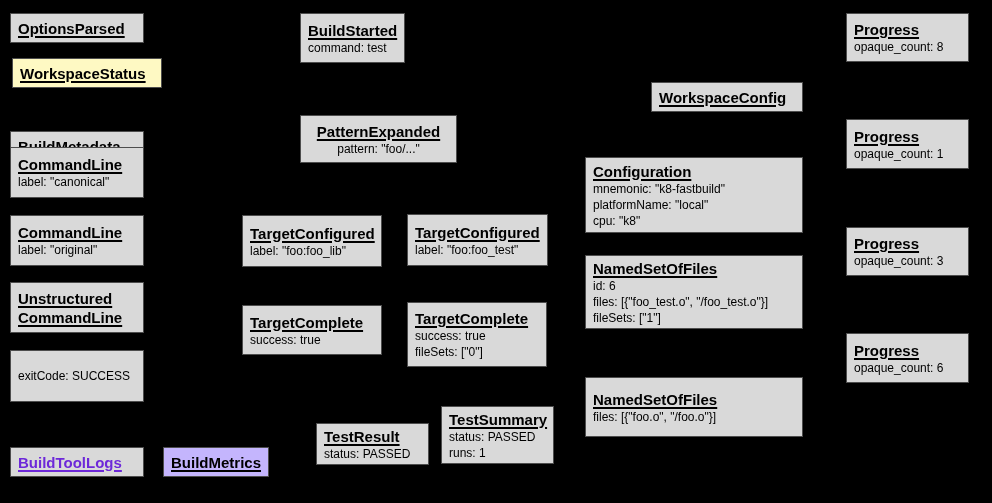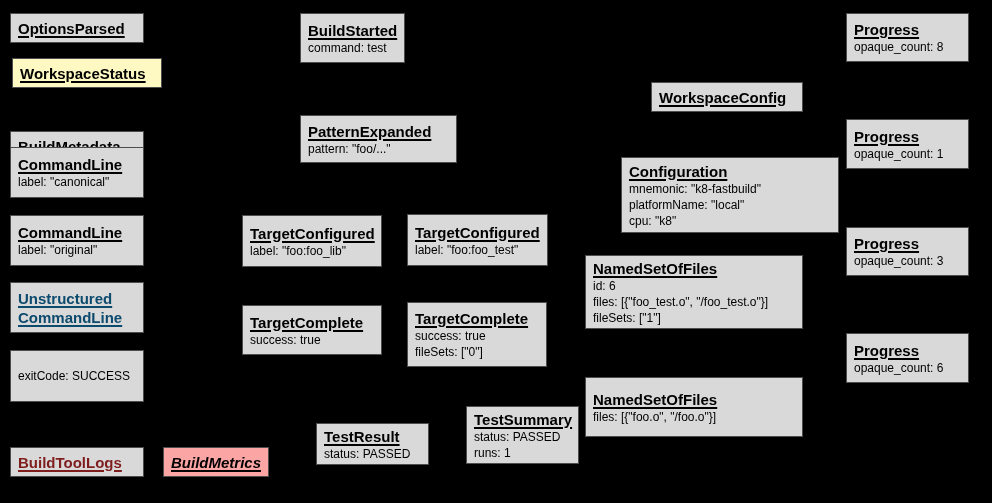--- a/index.html
+++ b/index.html
@@ -56,38 +56,38 @@
       <div class="title-line">BuildMetadata</div>
     </div>
     <div class="node" style="left: 10px; top: 147px; width: 134px; height: 51px; background: rgb(217, 217, 217); border-color: rgb(77, 77, 77); color: rgb(0, 0, 0);">
       <div class="title-line">CommandLine</div>
       <div class="body-line">label: "canonical"</div>
     </div>
     <div class="node" style="left: 10px; top: 215px; width: 134px; height: 51px; background: rgb(217, 217, 217); border-color: rgb(77, 77, 77); color: rgb(0, 0, 0);">
       <div class="title-line">CommandLine</div>
       <div class="body-line">label: "original"</div>
     </div>
-    <div class="node" style="left: 10px; top: 282px; width: 134px; height: 51px; background: rgb(217, 217, 217); border-color: rgb(77, 77, 77); color: #0c4a6e;">
+    <div class="node" style="left: 10px; top: 282px; width: 134px; height: 51px; background: rgb(217, 217, 217); border-color: rgb(77, 77, 77); color: #000000;">
       <div class="title-line">Unstructured</div>
       <div class="title-line">CommandLine</div>
     </div>
     <div class="node" style="left: 10px; top: 350px; width: 134px; height: 52px; background: rgb(217, 217, 217); border-color: rgb(77, 77, 77); color: rgb(0, 0, 0);">
       <div class="body-line">exitCode: SUCCESS</div>
     </div>
-    <div class="node" style="left: 10px; top: 447px; width: 134px; height: 30px; background: rgb(217, 217, 217); border-color: rgb(77, 77, 77); color: #7f1d1d;">
+    <div class="node" style="left: 10px; top: 447px; width: 134px; height: 30px; background: rgb(217, 217, 217); border-color: rgb(77, 77, 77); color: #6d28d9;">
       <div class="title-line">BuildToolLogs</div>
     </div>
-    <div class="node" style="left: 163px; top: 447px; width: 106px; height: 30px; background: #fca5a5; border-color: rgb(77, 77, 77); color: rgb(0, 0, 0); font-style: italic;">
+    <div class="node" style="left: 163px; top: 447px; width: 106px; height: 30px; background: #c4b5fd; border-color: rgb(77, 77, 77); color: rgb(0, 0, 0);">
       <div class="title-line">BuildMetrics</div>
     </div>
     <div class="node" style="left: 300px; top: 13px; width: 105px; height: 50px; background: rgb(217, 217, 217); border-color: rgb(77, 77, 77); color: rgb(0, 0, 0);">
       <div class="title-line">BuildStarted</div>
       <div class="body-line">command: test</div>
     </div>
-    <div class="node" style="left: 300px; top: 115px; width: 157px; height: 48px; background: rgb(217, 217, 217); border-color: rgb(77, 77, 77); color: rgb(0, 0, 0);">
+    <div class="node" style="left: 300px; top: 115px; width: 157px; height: 48px; background: rgb(217, 217, 217); border-color: rgb(77, 77, 77); color: rgb(0, 0, 0); align-items: center;">
       <div class="title-line">PatternExpanded</div>
       <div class="body-line">pattern: "foo/..."</div>
     </div>
     <div class="node" style="left: 242px; top: 215px; width: 140px; height: 52px; background: rgb(217, 217, 217); border-color: rgb(77, 77, 77); color: rgb(0, 0, 0);">
       <div class="title-line">TargetConfigured</div>
       <div class="body-line">label: "foo:foo_lib"</div>
     </div>
     <div class="node" style="left: 407px; top: 214px; width: 141px; height: 52px; background: rgb(217, 217, 217); border-color: rgb(77, 77, 77); color: rgb(0, 0, 0);">
       <div class="title-line">TargetConfigured</div>
       <div class="body-line">label: "foo:foo_test"</div>
@@ -98,29 +98,29 @@
     </div>
     <div class="node" style="left: 407px; top: 302px; width: 140px; height: 65px; background: rgb(217, 217, 217); border-color: rgb(77, 77, 77); color: rgb(0, 0, 0);">
       <div class="title-line">TargetComplete</div>
       <div class="body-line">success: true</div>
       <div class="body-line">fileSets: ["0"]</div>
     </div>
     <div class="node" style="left: 316px; top: 423px; width: 113px; height: 42px; background: rgb(217, 217, 217); border-color: rgb(77, 77, 77); color: rgb(0, 0, 0);">
       <div class="title-line">TestResult</div>
       <div class="body-line">status: PASSED</div>
     </div>
-    <div class="node" style="left: 466px; top: 406px; width: 113px; height: 58px; background: rgb(217, 217, 217); border-color: rgb(77, 77, 77); color: rgb(0, 0, 0);">
+    <div class="node" style="left: 441px; top: 406px; width: 113px; height: 58px; background: rgb(217, 217, 217); border-color: rgb(77, 77, 77); color: rgb(0, 0, 0);">
       <div class="title-line">TestSummary</div>
       <div class="body-line">status: PASSED</div>
       <div class="body-line">runs: 1</div>
     </div>
     <div class="node" style="left: 651px; top: 74px; width: 152px; height: 30px; background: rgb(217, 217, 217); border-color: rgb(77, 77, 77); color: rgb(0, 0, 0); margin-top: 8px;">
       <div class="title-line">WorkspaceConfig</div>
     </div>
-    <div class="node" style="left: 585px; top: 157px; width: 218px; height: 76px; background: rgb(217, 217, 217); border-color: rgb(77, 77, 77); color: rgb(0, 0, 0); margin-left: 36px;">
+    <div class="node" style="left: 585px; top: 157px; width: 218px; height: 76px; background: rgb(217, 217, 217); border-color: rgb(77, 77, 77); color: rgb(0, 0, 0);">
       <div class="title-line">Configuration</div>
       <div class="body-line">mnemonic: "k8-fastbuild"</div>
       <div class="body-line">platformName: "local"</div>
       <div class="body-line">cpu: "k8"</div>
     </div>
     <div class="node" style="left: 585px; top: 255px; width: 218px; height: 74px; background: rgb(217, 217, 217); border-color: rgb(77, 77, 77); color: rgb(0, 0, 0);">
       <div class="title-line">NamedSetOfFiles</div>
       <div class="body-line">id: 6</div>
       <div class="body-line">files: [{"foo_test.o", "/foo_test.o"}]</div>
       <div class="body-line">fileSets: ["1"]</div>

